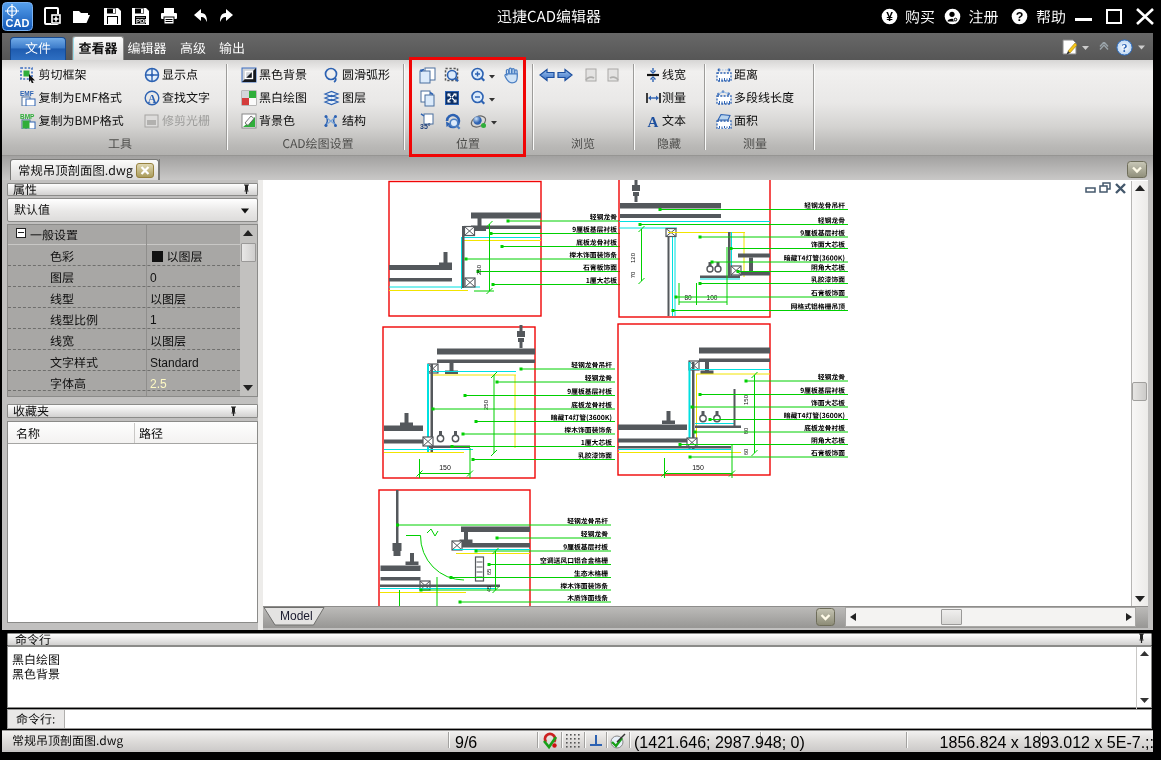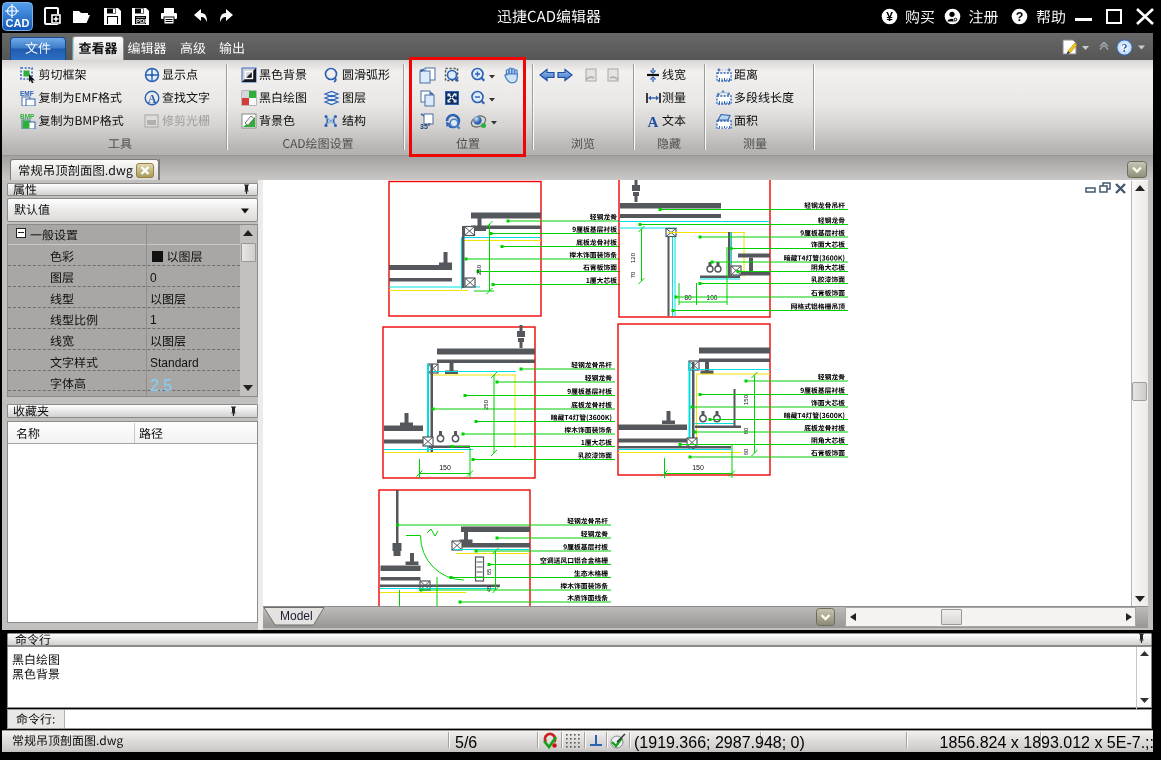--- a/index.html
+++ b/index.html
@@ -381,21 +381,21 @@
 <svg class="ab" style="left:242px;top:229px;z-index:10" width="12" height="8" viewBox="0 0 12 8">
     <path d="M6 1 L11 7 L1 7Z" fill="#222"></path>
   </svg>
 <div class="ab" style="left:241px;top:243px;width:15px;height:19px;background:linear-gradient(90deg,#e8e7e6,#cfcecd);border:1px solid #9a9998;border-radius:1px"></div>
 <svg class="ab" style="left:242px;top:384px;z-index:10" width="12" height="8" viewBox="0 0 12 8">
     <path d="M1 1 L11 1 L6 7Z" fill="#222"></path>
   </svg>
 <div class="t" style="left:150px;top:271px;font-size:12px;color:#111">0</div>
 <div class="t" style="left:150px;top:313px;font-size:12px;color:#111">1</div>
 <div class="t" style="left:150px;top:356px;font-size:12px;color:#111">Standard</div>
-<div class="t" style="left:150px;top:377px;font-size:16px;color:#7dd3fc">2.5</div>
+<div class="t" style="left:150px;top:377px;font-size:12px;color:#fef9c3">2.5</div>
 <div class="ab hdr" style="top:404px;height:14px"></div>
 <svg class="ab" style="left:230px;top:406px;z-index:10" width="8" height="11" viewBox="0 0 8 11">
     <path d="M1 1h5M3.5 1v6M1.5 7h4M3.5 7v3" stroke="#222" stroke-width="1.2" fill="none"></path>
     <rect x="2" y="1" width="3" height="5.5" fill="#222"></rect>
   </svg>
 <div id="fav" class="ab"></div>
 <div class="ab" style="left:8px;top:422px;width:249px;height:22px;background:linear-gradient(#fefefe,#f3f2f1);border-bottom:1px solid #a5a5a3"></div>
 <div class="ab" style="left:134px;top:423px;width:1px;height:20px;background:#c9c8c6"></div>
 <div class="ab" style="left:258px;top:180px;width:5px;height:450px;background:#edecea"></div>
 <div id="canvas" class="ab"></div>
@@ -454,22 +454,22 @@
 <div id="status" class="ab"></div>
 <div class="ab ssep" style="left:448px"></div>
 <div class="ab ssep" style="left:537px"></div>
 <div class="ab ssep" style="left:561px"></div>
 <div class="ab ssep" style="left:584px"></div>
 <div class="ab ssep" style="left:606px"></div>
 <div class="ab ssep" style="left:629px"></div>
 <div class="ab ssep" style="left:760px"></div>
 <div class="ab ssep" style="left:906px"></div>
 <div class="ab ssep" style="left:1040px"></div>
-<div class="t" style="left:455px;top:734px">5/6</div>
-<div class="t" style="left:634px;top:734px">(1919.366; 2987.948; 0)</div>
+<div class="t" style="left:455px;top:734px">9/6</div>
+<div class="t" style="left:634px;top:734px">(1421.646; 2987.948; 0)</div>
 <div class="t" style="right:7px;top:734px">1856.824 x 1893.012 x 5E-7.;:</div>
 <svg class="ab" style="left:541px;top:732px;z-index:10" width="18" height="18" viewBox="0 0 18 18">
     <path d="M5 10 a5 5 0 1 1 8 0" fill="none" stroke="#cc2222" stroke-width="2.8"></path>
     <path d="M3 9 L8 15 L15 5" fill="none" stroke="#18a018" stroke-width="2.6"></path>
     <circle cx="13.5" cy="13.5" r="2.2" fill="#cc1111"></circle>
   </svg>
 <svg class="ab" style="left:564px;top:732px;z-index:10" width="18" height="18" viewBox="0 0 18 18">
     <rect x="2" y="2" width="1.6" height="1.6" fill="#555"></rect>
     <rect x="2" y="6" width="1.6" height="1.6" fill="#555"></rect>
     <rect x="2" y="10" width="1.6" height="1.6" fill="#555"></rect>

